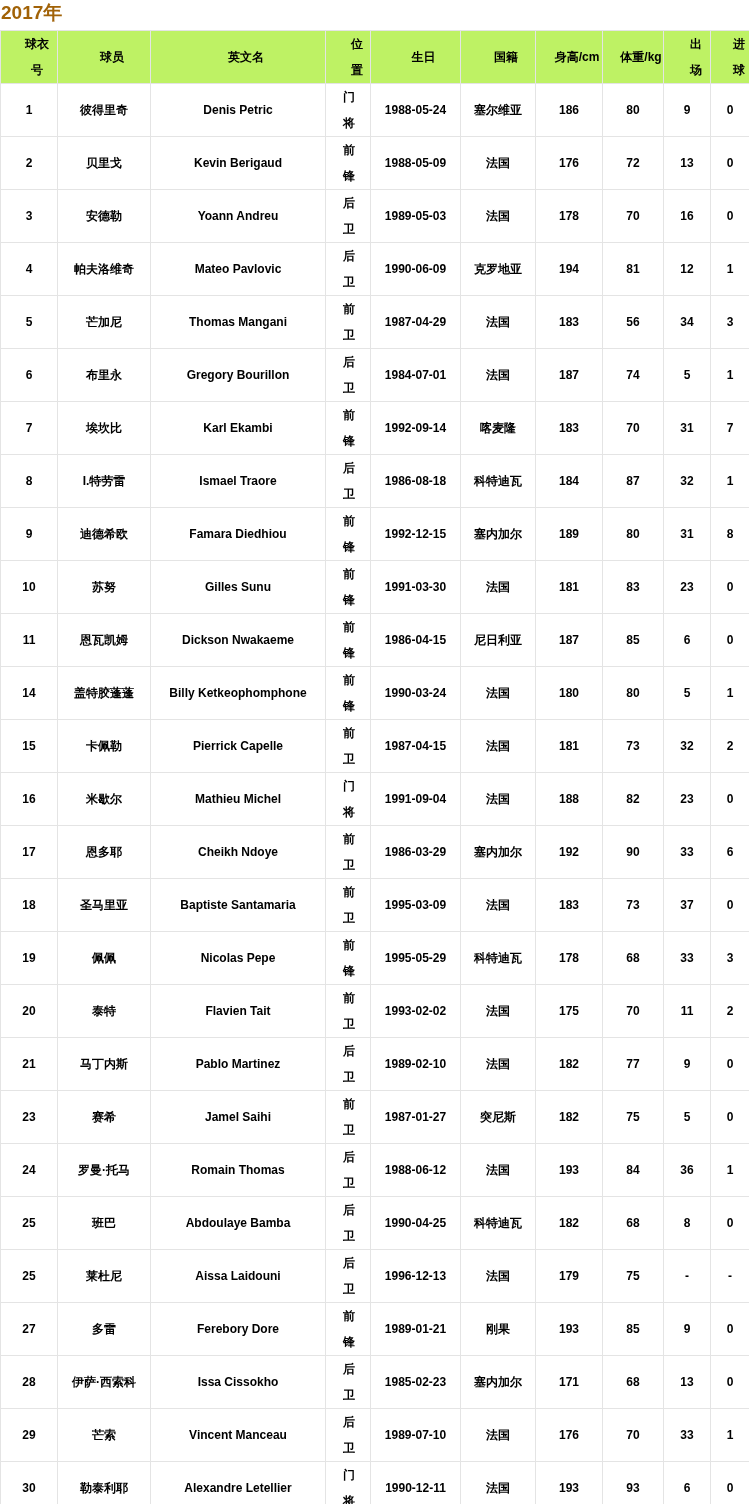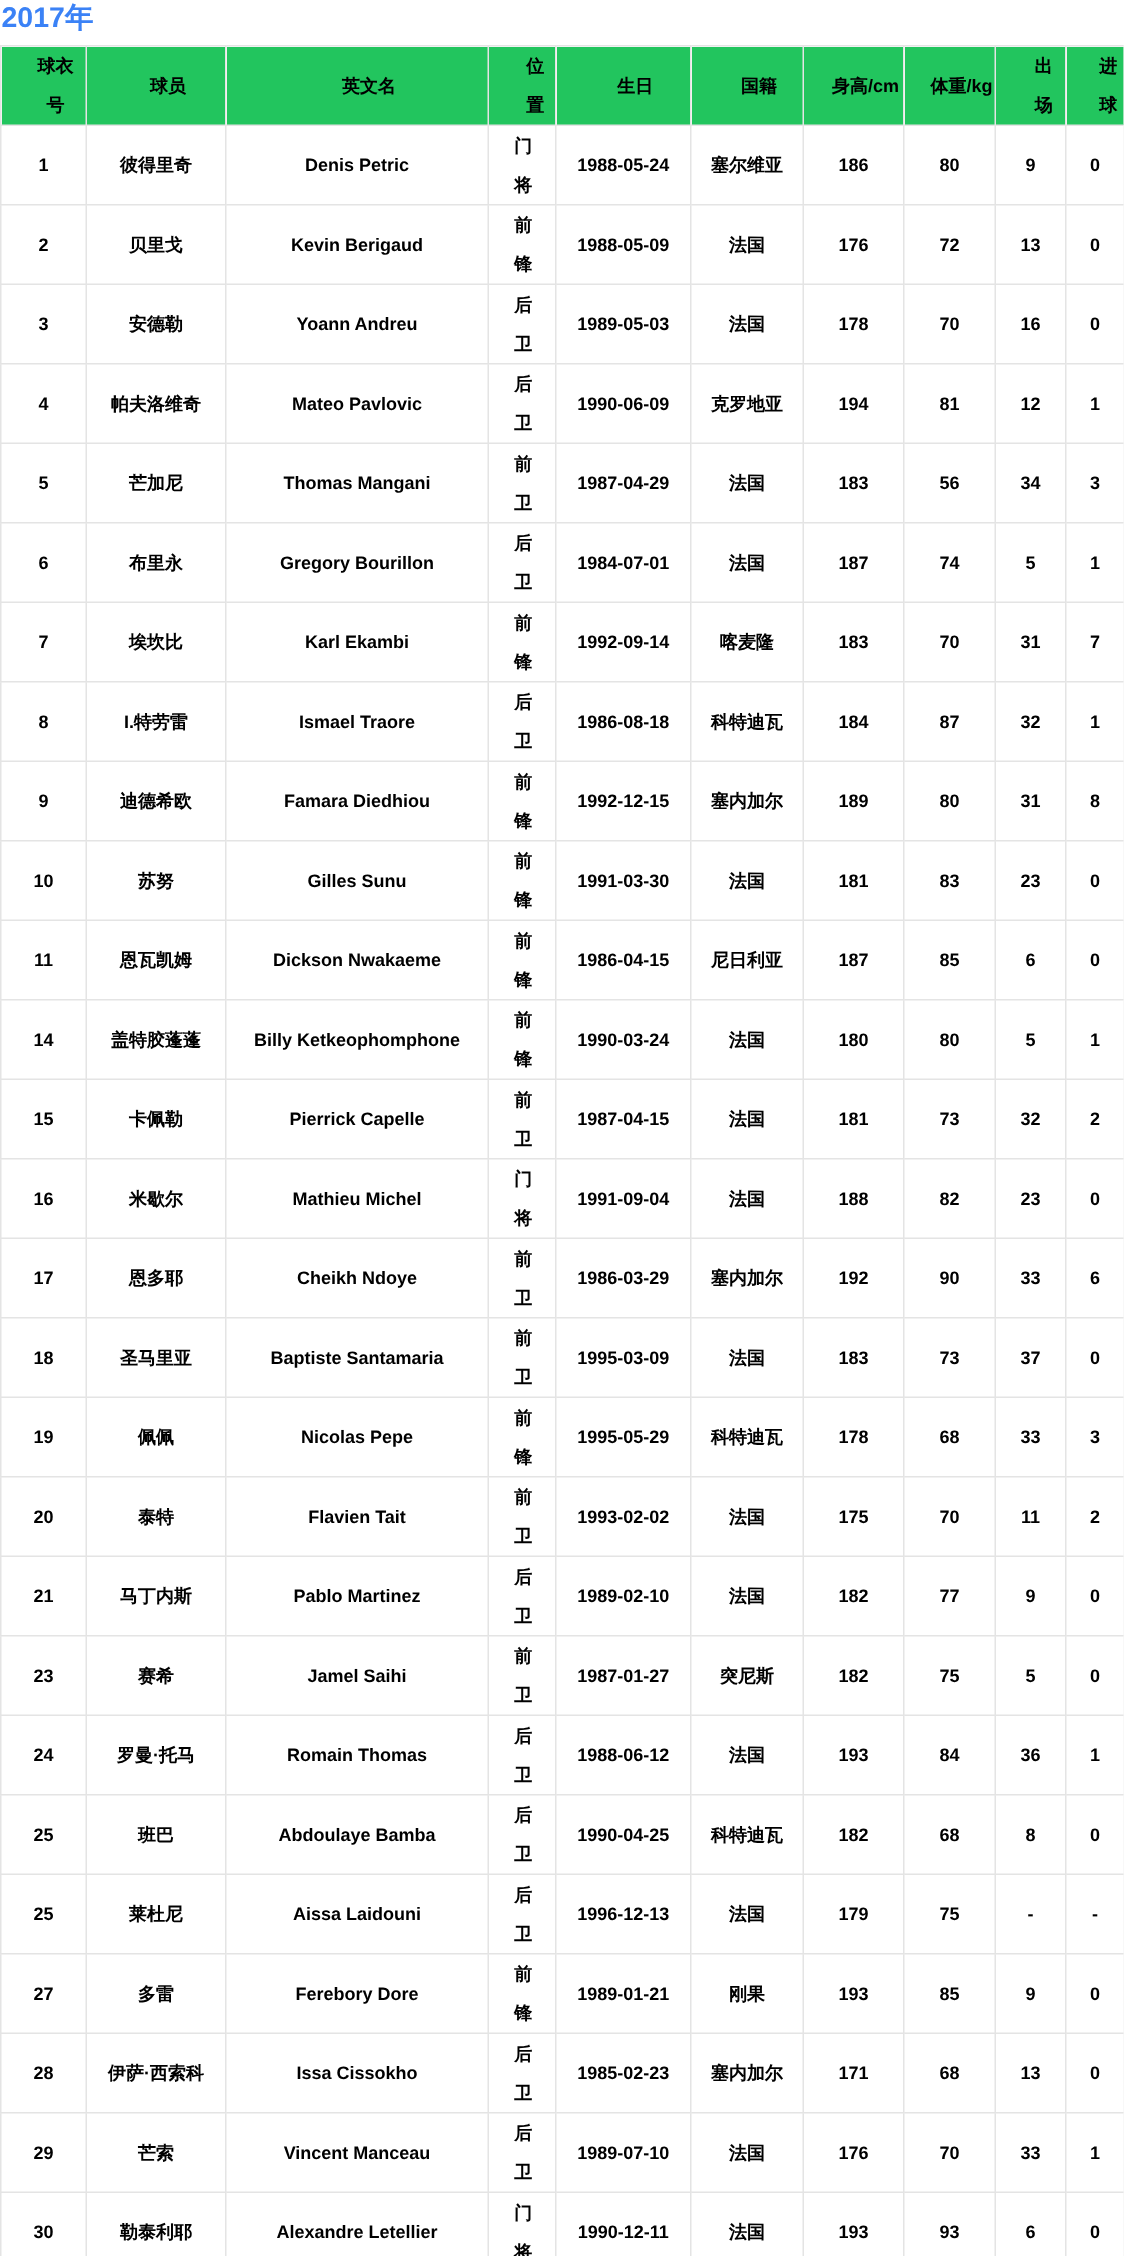--- a/index.html
+++ b/index.html
@@ -13,21 +13,21 @@
   }
   .page {
     width: 749px;
     height: 1504px;
     overflow: hidden;
   }
   h2.title {
     font-size: 19px;
     line-height: 22px;
     font-weight: bold;
-    color: #3b82f6;
+    color: #a16207;
     margin: 2px 0 6px 1px;
     padding: 0;
   }
   table.roster {
     width: 749px;
     table-layout: fixed;
     border-collapse: collapse;
     border-spacing: 0;
   }
   th, td {
@@ -36,21 +36,21 @@
     vertical-align: middle;
     font-size: 12px;
     font-weight: bold;
     color: #000000;
     height: 52px;
     line-height: 26px;
     padding: 0;
     overflow: hidden;
   }
   th {
-    background: #22c55e;
+    background: #bef264;
     padding-left: 16px;
   }
   td {
     background: #ffffff;
   }
   
   .w1 {
     display: inline-block;
     width: 1.15em;
     word-break: break-all;

